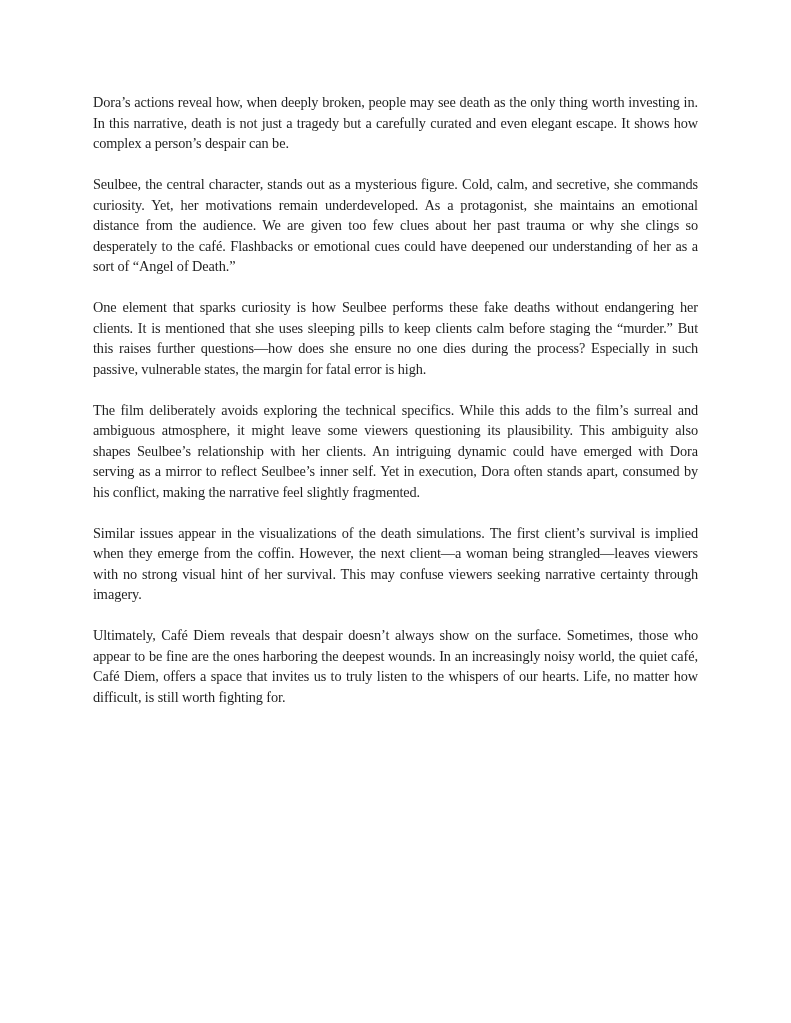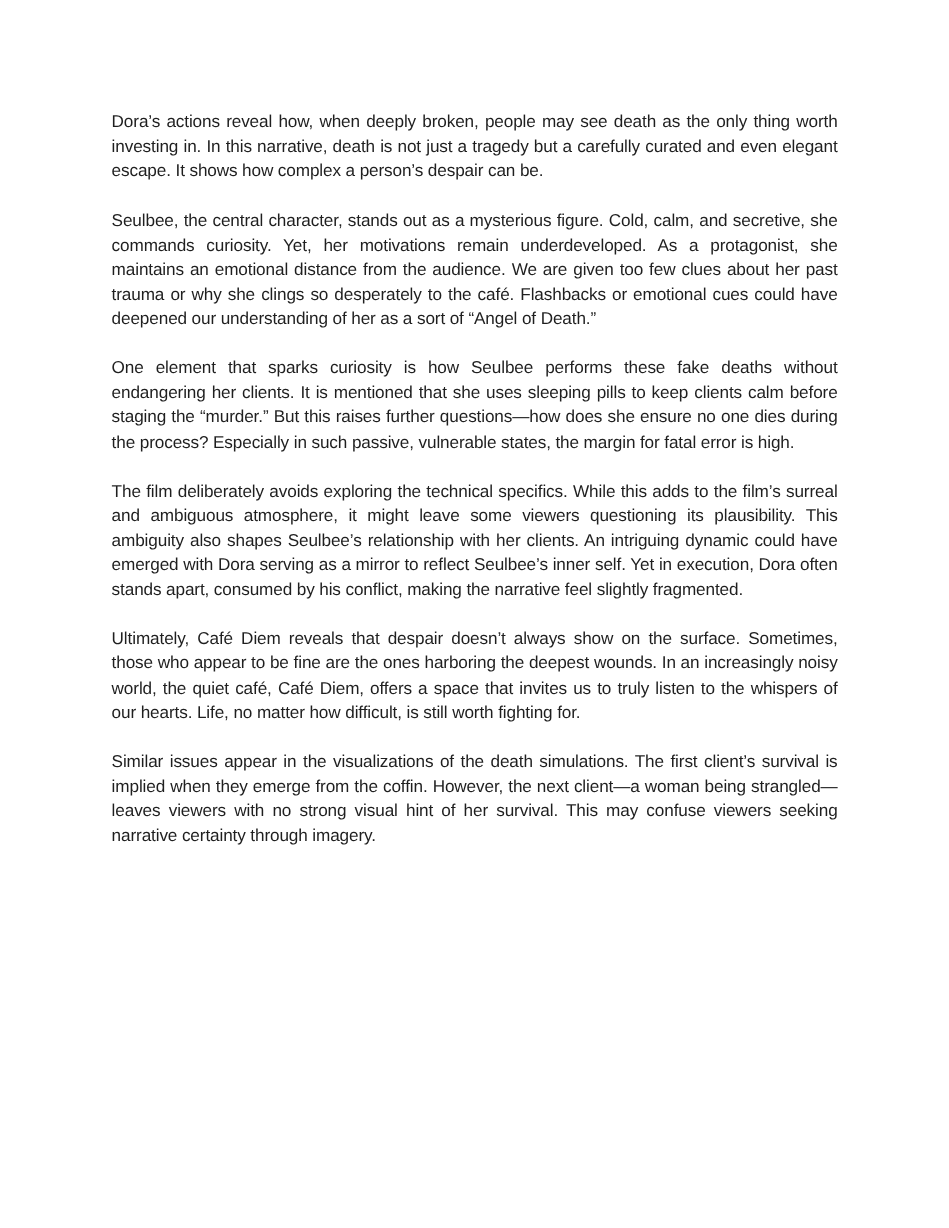--- a/index.html
+++ b/index.html
@@ -11,35 +11,35 @@
       width: 791px;
       height: 1023px;
       position: relative;
       overflow: hidden;
     }
     .page {
       position: absolute;
       left: 93px;
       top: 92px;
       width: 605px;
-      font-family: Liberation Sans, sans-serif;
+      font-family: Liberation Serif, serif;
       font-size: 14.3px;
       line-height: 20.5px;
       color: #1f1f1f;
       letter-spacing: -0.1px;
     }
     .para {
       margin: 0 0 20.5px 0;
       text-align: justify;
       hyphens: none;
     }
   </style>
 </head>
 <body>
 
 <div class="page">
   <p class="para">Dora’s actions reveal how, when deeply broken, people may see death as the only thing worth investing in. In this narrative, death is not just a tragedy but a carefully curated and even elegant escape. It shows how complex a person’s despair can be.</p>
   <p class="para">Seulbee, the central character, stands out as a mysterious figure. Cold, calm, and secretive, she commands curiosity. Yet, her motivations remain underdeveloped. As a protagonist, she maintains an emotional distance from the audience. We are given too few clues about her past trauma or why she clings so desperately to the café. Flashbacks or emotional cues could have deepened our understanding of her as a sort of “Angel of Death.”</p>
   <p class="para">One element that sparks curiosity is how Seulbee performs these fake deaths without endangering her clients. It is mentioned that she uses sleeping pills to keep clients calm before staging the “murder.” But this raises further questions—how does she ensure no one dies during the process? Especially in such passive, vulnerable states, the margin for fatal error is high.</p>
   <p class="para">The film deliberately avoids exploring the technical specifics. While this adds to the film’s surreal and ambiguous atmosphere, it might leave some viewers questioning its plausibility. This ambiguity also shapes Seulbee’s relationship with her clients. An intriguing dynamic could have emerged with Dora serving as a mirror to reflect Seulbee’s inner self. Yet in execution, Dora often stands apart, consumed by his conflict, making the narrative feel slightly fragmented.</p>
+  <p class="para">Similar issues appear in the visualizations of the death simulations. The first client’s survival is implied when they emerge from the coffin. However, the next client—a woman being strangled—leaves viewers with no strong visual hint of her survival. This may confuse viewers seeking narrative certainty through imagery.</p>
   <p class="para">Ultimately, Café Diem reveals that despair doesn’t always show on the surface. Sometimes, those who appear to be fine are the ones harboring the deepest wounds. In an increasingly noisy world, the quiet café, Café Diem, offers a space that invites us to truly listen to the whispers of our hearts. Life, no matter how difficult, is still worth fighting for.</p>
-  <p class="para">Similar issues appear in the visualizations of the death simulations. The first client’s survival is implied when they emerge from the coffin. However, the next client—a woman being strangled—leaves viewers with no strong visual hint of her survival. This may confuse viewers seeking narrative certainty through imagery.</p>
 </div>
 
 </body></html>

